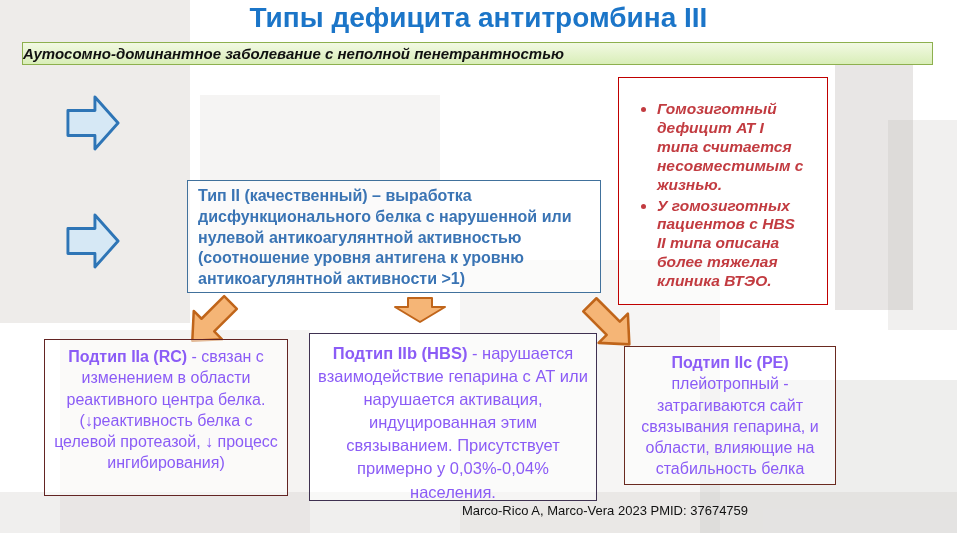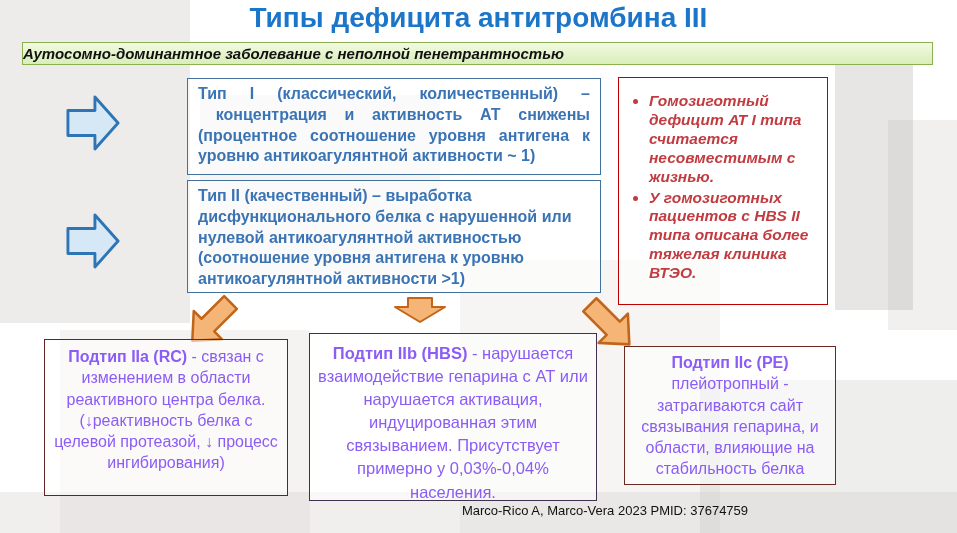--- a/index.html
+++ b/index.html
@@ -34,21 +34,21 @@
     border:1.5px solid #41719c;color:#3a74b4;font-weight:bold;font-size:16px;
     line-height:1.3;padding:5px 10px;
   }
   .type1{left:187px;top:78px;width:414px;height:97px;text-align:justify;}
   .type2{left:187px;top:180px;width:414px;height:113px;text-align:left;}
   .red-box{
     left:618px;top:77px;width:210px;height:228px;
     border:1px solid #c00000;color:#c23b40;font-weight:bold;font-style:italic;
     font-size:15.5px;line-height:1.22;padding:6px 6px 6px 4px;
   }
-  .red-box ul{margin:8px;padding-left:18px;list-style:disc outside;}
+  .red-box ul{margin:16px;padding-left:18px;list-style:disc outside;}
   .red-box li{margin:0 0 2px 0;}
   .sub-box{font-size:16px;color:#8b5cf6;text-align:center;line-height:1.33;}
   .sub-iia{left:44px;top:339px;width:244px;height:157px;border:1.5px solid #632423;padding:6px 8px;}
   .sub-iib{left:309px;top:333px;width:288px;height:168px;border:1.5px solid #3f3151;padding:8px 8px;font-size:16.5px;line-height:1.4;}
   .sub-iic{left:624px;top:346px;width:212px;height:139px;border:1.5px solid #6a2a20;padding:5px 6px;}
   .b{font-weight:bold;}
   .citation{
     position:absolute;z-index:2;left:330px;top:503px;width:550px;
     text-align:center;font-size:13px;color:#111;
   }
@@ -81,21 +81,20 @@
     <svg width="54" height="62" viewBox="0 0 56 62">
       <polygon points="2,18 30,18 30,4 54,31 30,58 30,44 2,44" fill="#d6e8f5" stroke="#2e75b6" stroke-width="3" stroke-linejoin="round"></polygon>
     </svg>
   </div>
   <div class="arrow arr-blue2">
     <svg width="54" height="62" viewBox="0 0 56 62">
       <polygon points="2,18 30,18 30,4 54,31 30,58 30,44 2,44" fill="#d6e8f5" stroke="#2e75b6" stroke-width="3" stroke-linejoin="round"></polygon>
     </svg>
   </div>
 
-  <div class="box type-box type1">Тип I (классический, количественный) –&nbsp;концентрация и активность АТ снижены (процентное соотношение уровня антигена к уровню антикоагулянтной активности ~ 1)</div>
   <div class="box type-box type2">Тип II (качественный) – выработка дисфункционального белка с нарушенной или нулевой антикоагулянтной активностью (соотношение уровня антигена к уровню антикоагулянтной активности &gt;1)</div>
 
   <div class="box red-box">
     <ul>
       <li>Гомозиготный дефицит АТ I типа считается несовместимым с жизнью.</li>
       <li>У гомозиготных пациентов с HBS II типа описана более тяжелая клиника ВТЭО.</li>
     </ul>
   </div>
 
   <div class="arrow arr-left">

